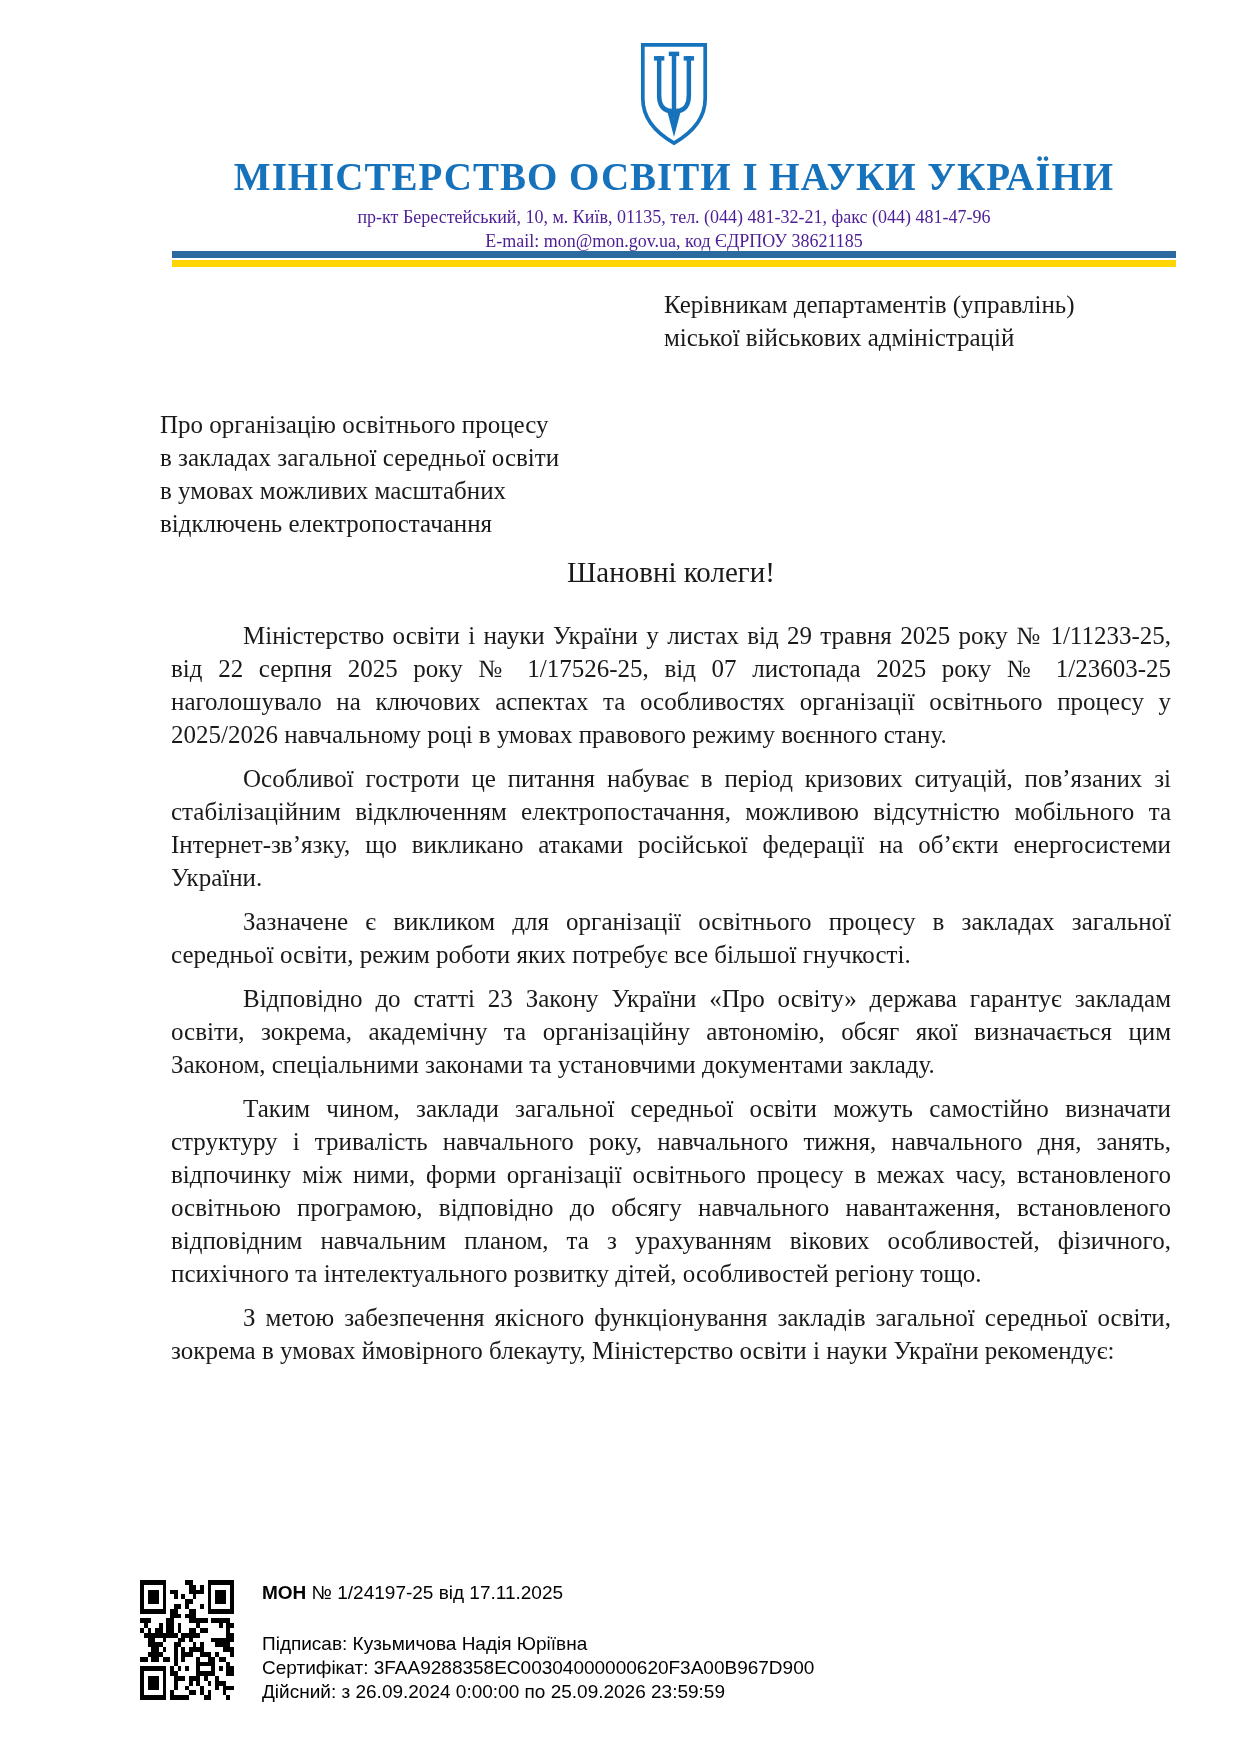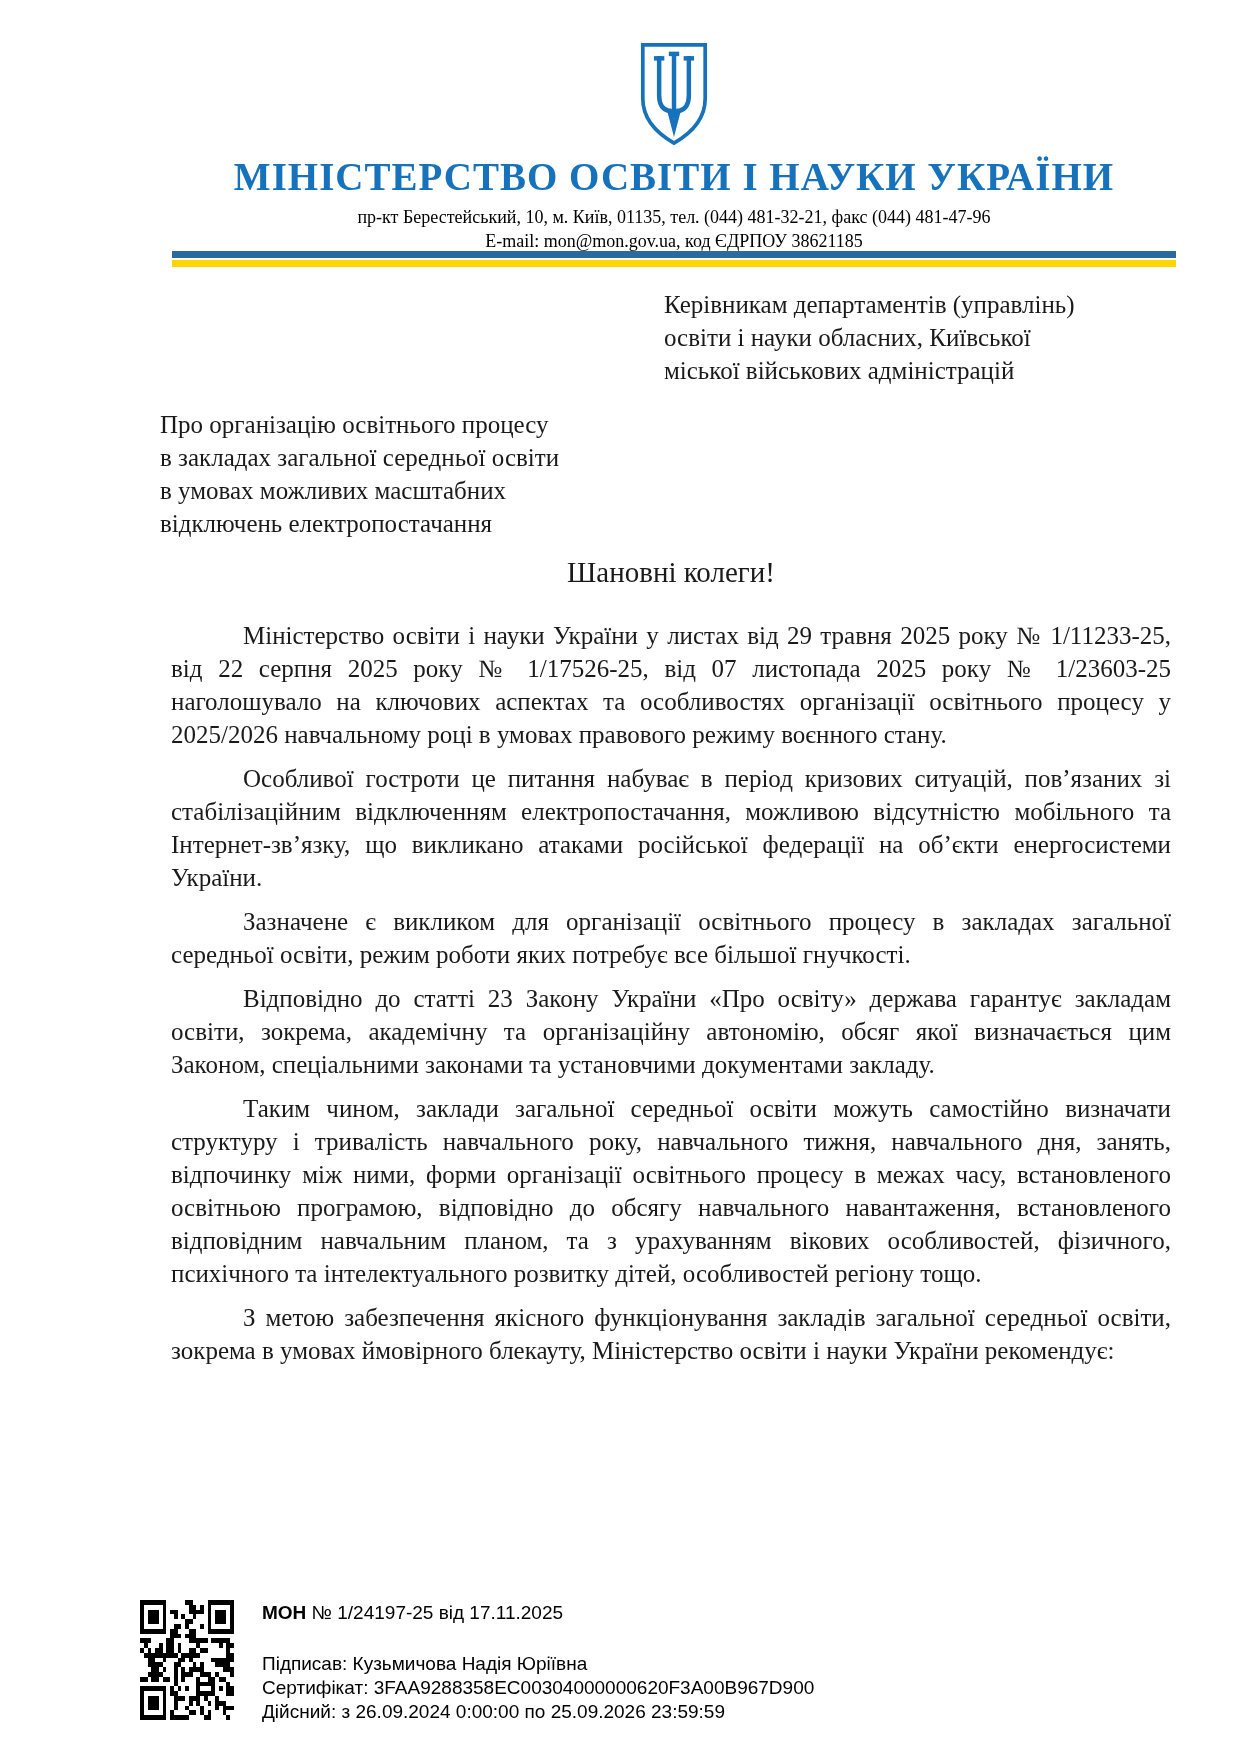--- a/index.html
+++ b/index.html
@@ -34,21 +34,21 @@
     font-size:39px;
     font-weight:bold;
     letter-spacing:1px;
     color:var(--accent);
     white-space:nowrap;
   }
   .hq-address{
     margin-top:6px;
     font-size:18px;
     line-height:24px;
-    color:#000000;
+    color:#4c1d95;
   }
   .divider{
     position:absolute;
     left:172px; top:251px; width:1004px;
   }
   .divider .bar-blue{height:7px;background:var(--flag-blue);}
   .divider .bar-gap{height:2px;background:#ffffff;}
   .divider .bar-yellow{height:7px;background:var(--flag-yellow);}
 
   
@@ -88,21 +88,20 @@
     margin:11px;
     text-indent:72px;
   }
 
   
   .stamp{
     position:absolute;
     left:140px; top:1580px;
     display:flex;
     align-items:flex-start;
-    margin-top:20px;
   }
   .qr{
     width:94px; height:120px;
     flex:0 0 auto;
   }
   .stamp-text{
     margin-left:28px;
     font-family:"Liberation Sans","DejaVu Sans",sans-serif;
     font-size:19px;
     color:#000000;
@@ -139,21 +138,20 @@
   </div>
 
   <div class="divider">
     <div class="bar-blue"></div>
     <div class="bar-gap"></div>
     <div class="bar-yellow"></div>
   </div>
 
   <div class="addressee">
     <div>Керівникам департаментів (управлінь)</div>
-    <div>освіти і науки обласних, Київської</div>
     <div>міської військових адміністрацій</div>
   </div>
 
   <div class="subject">
     <div>Про організацію освітнього процесу</div>
     <div>в закладах загальної середньої освіти</div>
     <div>в умовах можливих масштабних</div>
     <div>відключень електропостачання</div>
   </div>
 

